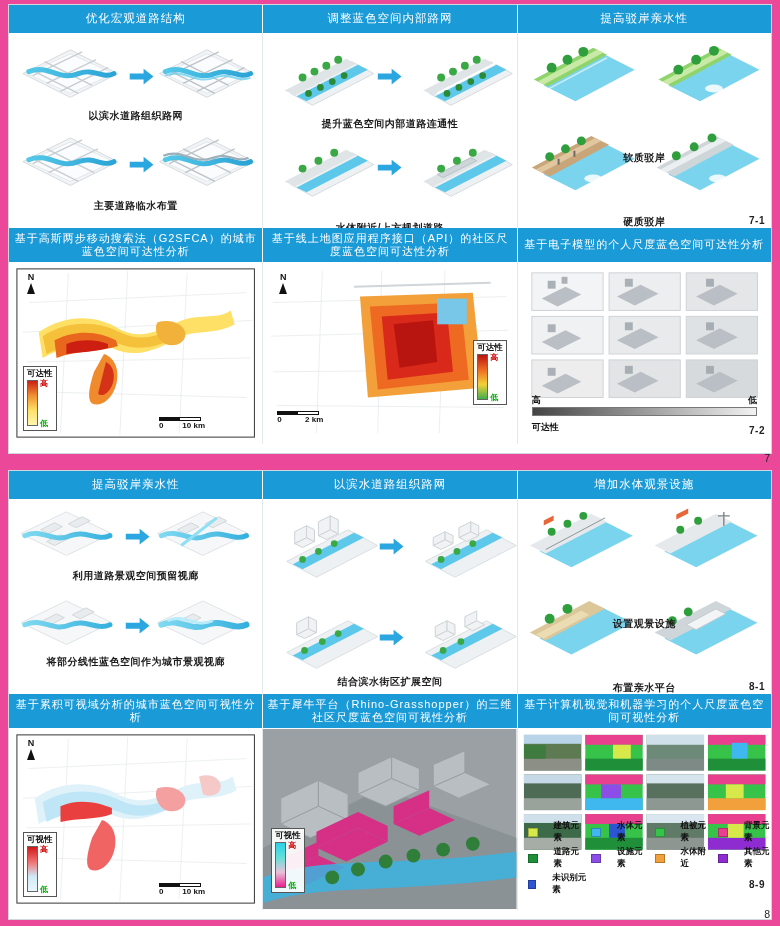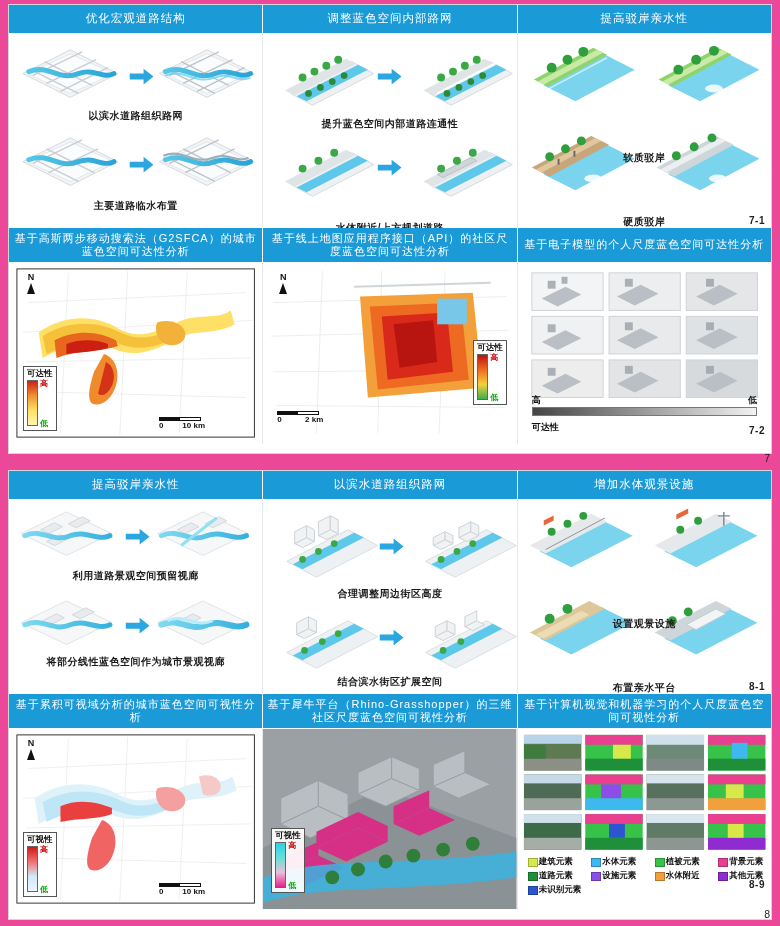--- a/index.html
+++ b/index.html
@@ -148,21 +148,21 @@
 
   .class-legend {
     position: absolute;
     font-size: 8.5px;
     color: #111;
     display: grid;
     grid-template-columns: repeat(4, 1fr);
     gap: 2px 4px;
     width: 250px;
   }
-  .class-item { display: flex; align-items: center; gap: 1px; }
+  .class-item { display: flex; align-items: center; gap: 16px; }
   .swatch { width: 10px; height: 9px; display: inline-block; border: 1px solid rgba(0,0,0,.25); }
 </style>
 </head>
 <body>
 
 <div id="page">
 
   <div class="figure" id="figure7">
 
     <div class="title-row">
@@ -621,21 +621,20 @@
                   <polygon points="40,24 40,14 48,18 48,28"></polygon>
                 <polygon points="58,20 70,14 78,18 66,24"></polygon>
                   <polygon points="58,20 58,10 70,4 70,14"></polygon>
               </g>
               <g fill="#3aa845">
                   <circle cx="36" cy="44" r="3.4"></circle>
                   <circle cx="54" cy="35" r="3.4"></circle>
                 </g>
             </g>
           </svg>
-          <div class="sub-label" style="top:88px;">合理调整周边街区高度</div>
           <div class="sub-label" style="top:176px;">结合滨水街区扩展空间</div>
         </div>
       </div>
 
       <div class="panel">
         <div class="iso-wrap">
           <svg class="art" viewBox="0 0 256 195">
             <g transform="translate(4,8)">
               <polygon points="18,44 80,12 112,28 50,60" fill="#7ad4ee"></polygon>
               <polygon points="8,38 70,6 86,14 24,46" fill="#e6e9eb"></polygon>

